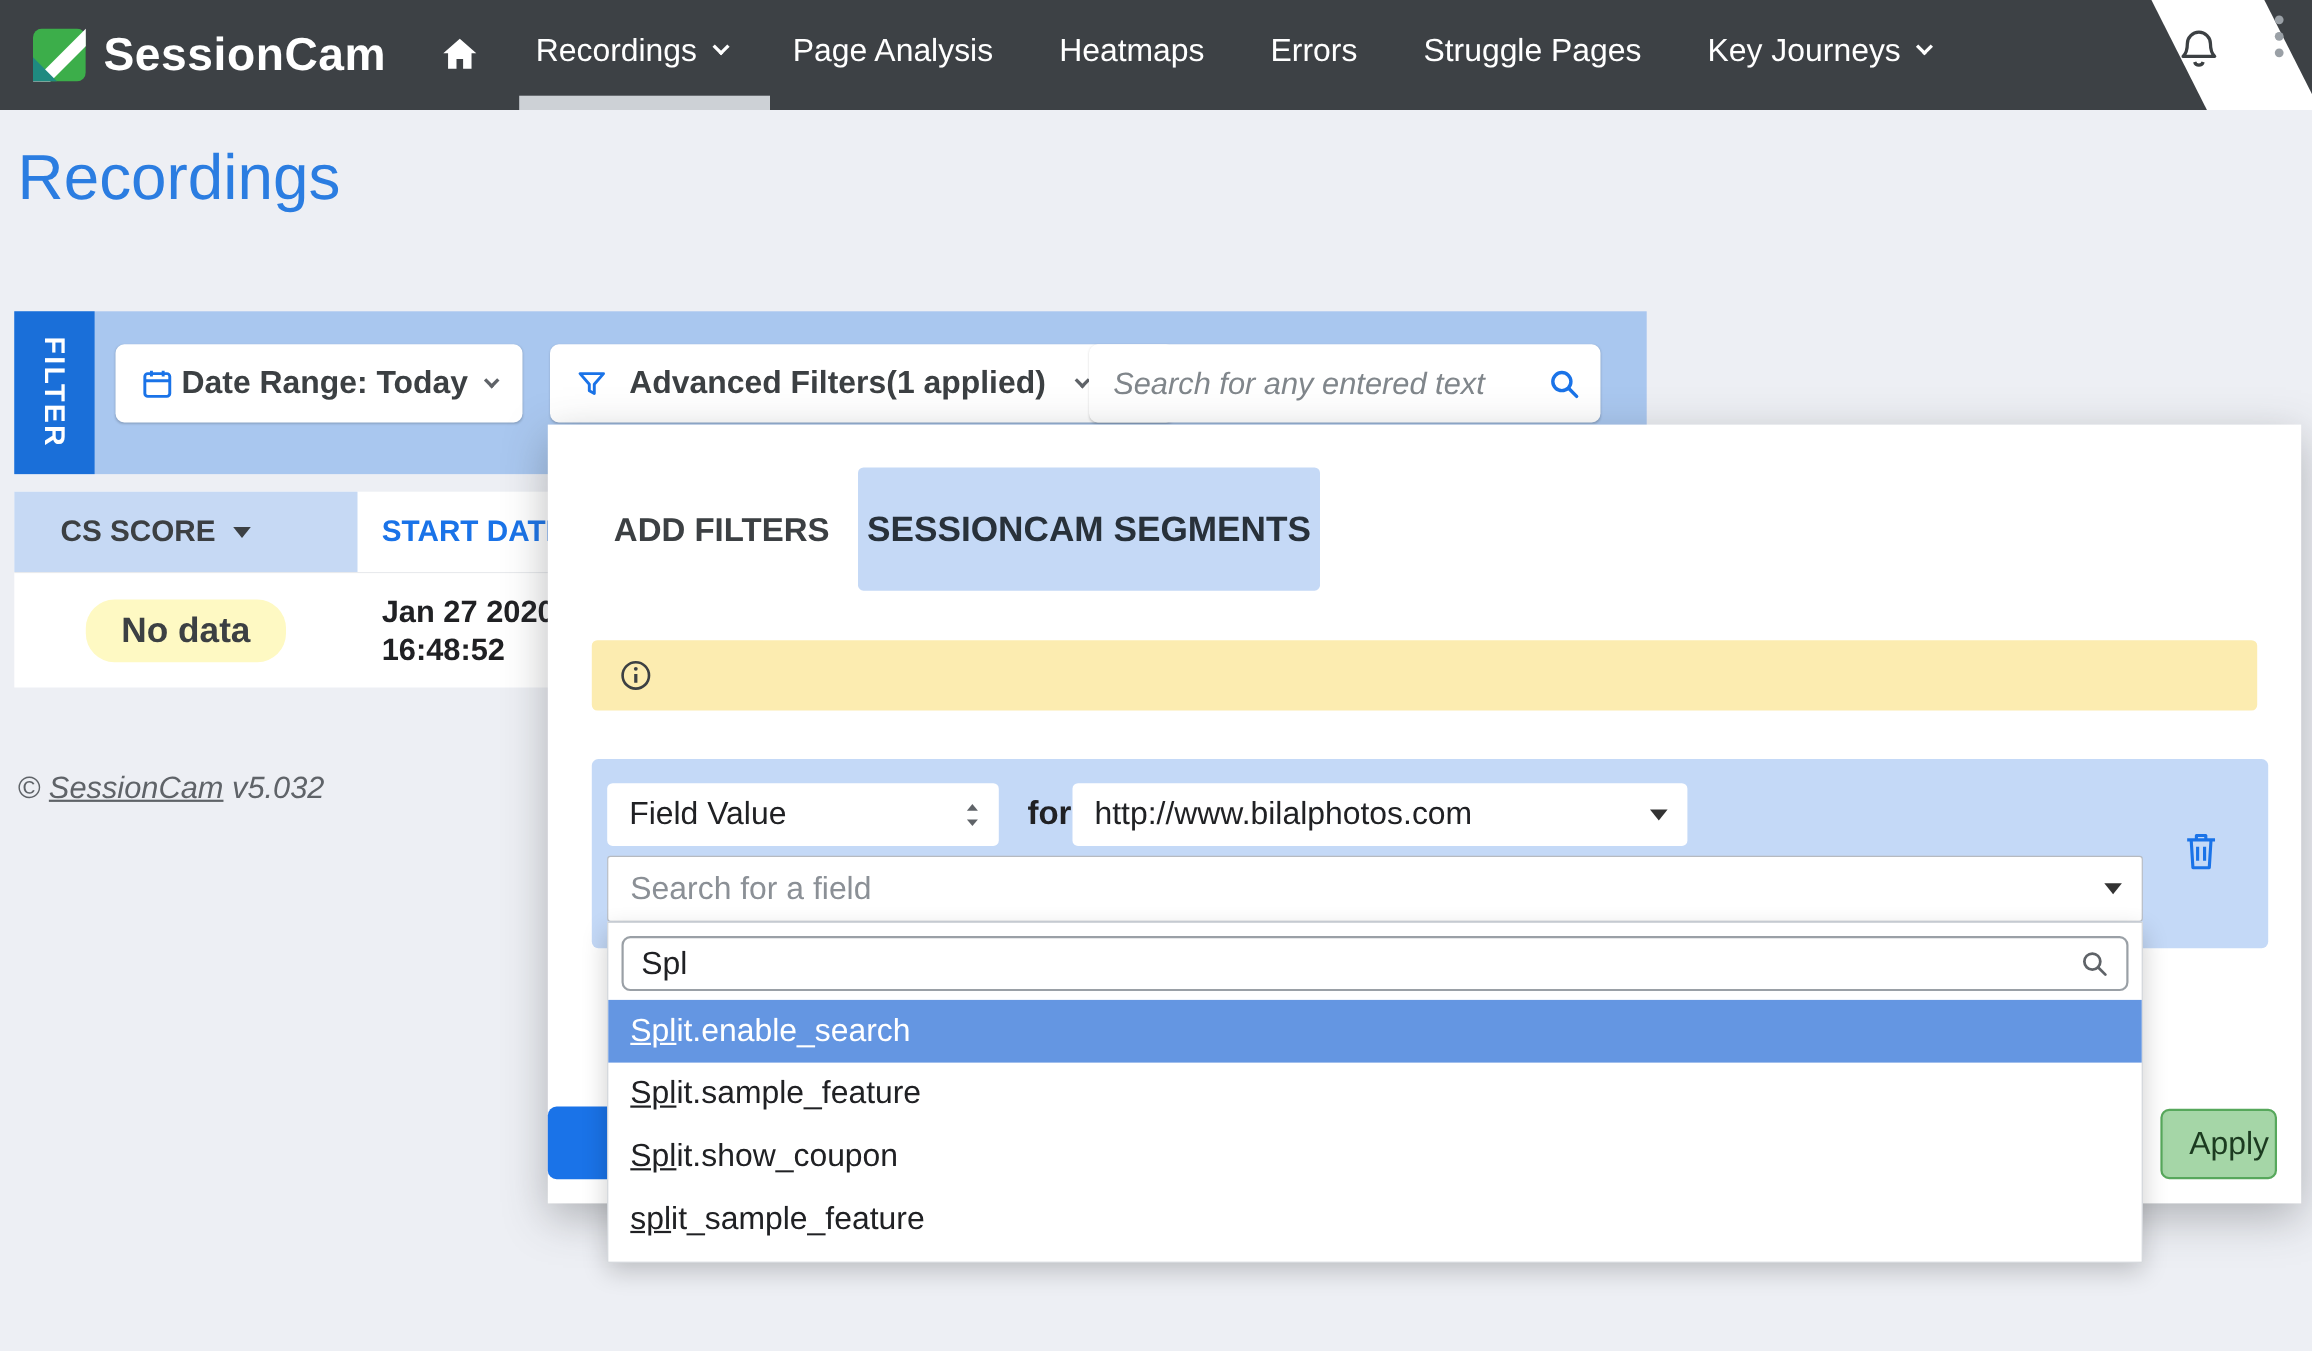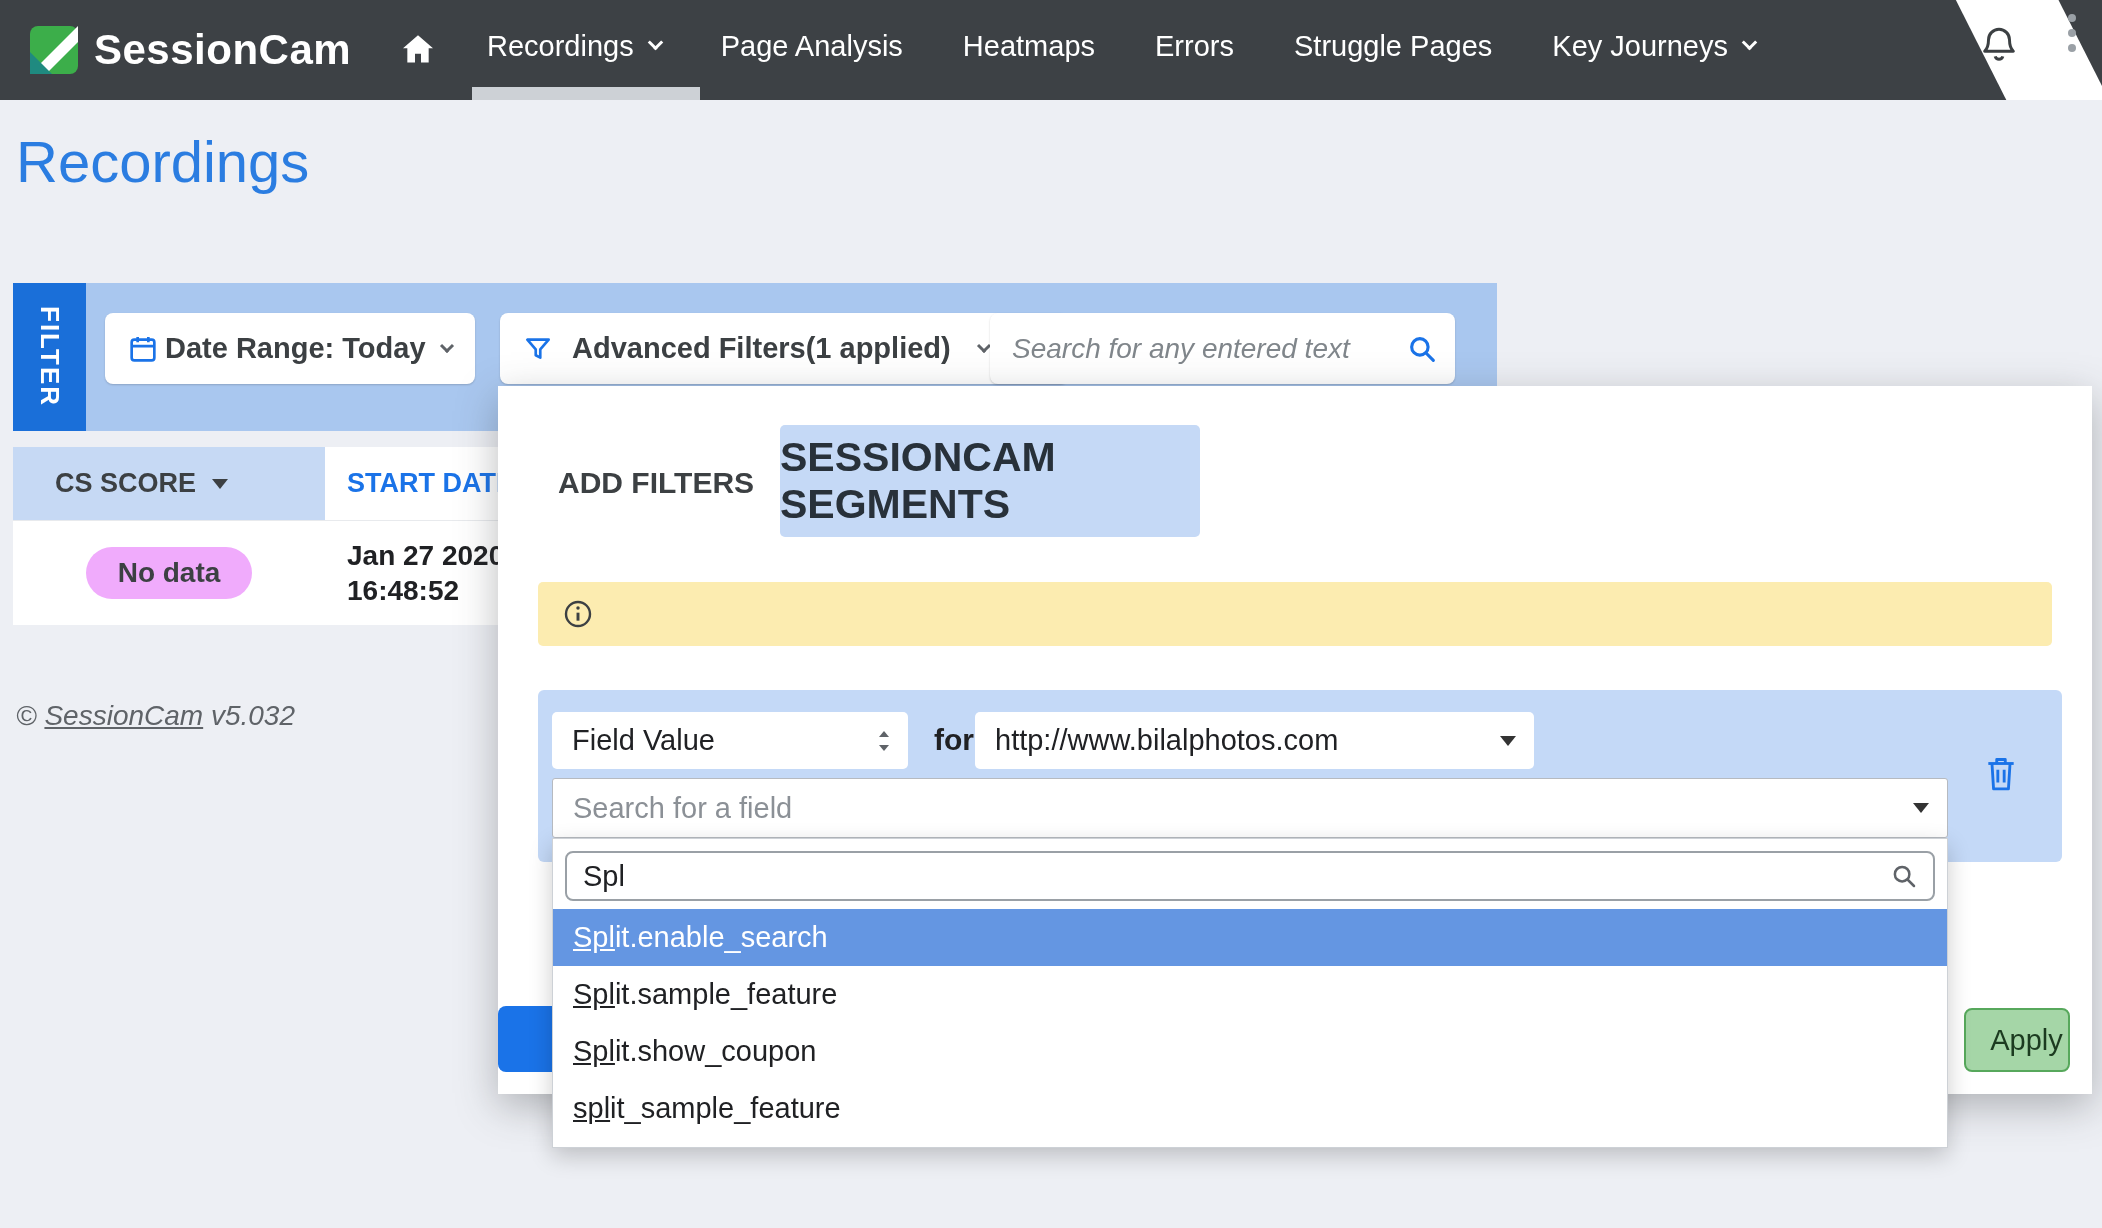--- a/index.html
+++ b/index.html
@@ -44,31 +44,31 @@
   .icon-blue{color:var(--accent-blue,#1a73e8);}
 
   
   .table{position:absolute;left:13px;top:447px;width:1484px;background:#fff;z-index:1;}
   .thead{display:flex;height:73px;}
   .th-cs{width:312px;background:#c6d9f4;display:flex;align-items:center;padding-left:42px;gap:16px;font-weight:700;font-size:27px;cursor:pointer;}
   .caret-down{width:0;height:0;border-left:8px solid transparent;border-right:8px solid transparent;border-top:10px solid #3c4043;}
   .th-date{display:flex;align-items:center;padding-left:22px;color:var(--accent-blue,#1a73e8);font-weight:700;font-size:27px;cursor:pointer;}
   .trow{display:flex;height:105px;border-top:1px solid #e8eaed;}
   .td-cs{width:312px;display:flex;align-items:center;justify-content:center;}
-  .pill{background:#f0abfc;border-radius:26px;padding:10px 32px;font-weight:700;font-size:28px;color:#3c4043;}
+  .pill{background:#fef9c3;border-radius:26px;padding:10px 32px;font-weight:700;font-size:32px;color:#3c4043;}
   .td-date{display:flex;flex-direction:column;justify-content:center;padding-left:22px;font-size:28px;font-weight:700;line-height:35px;color:#202124;}
 
   
   .footer{position:absolute;left:16px;top:700px;font-size:28px;color:#5f6368;font-style:italic;}
   .footer a{color:#5f6368;text-decoration:underline;cursor:pointer;}
 
   
   .panel{position:absolute;left:498px;top:386px;width:1594px;height:708px;background:#fff;box-shadow:0 12px 38px rgba(60,64,67,.35);z-index:10;}
   .tab-add{position:absolute;left:60px;top:72px;height:50px;display:flex;align-items:center;font-size:30px;font-weight:700;color:#3c4043;cursor:pointer;}
-  .tab-seg{position:absolute;left:282px;top:39px;width:420px;height:112px;background:#c5d9f6;border-radius:5px;display:flex;align-items:center;justify-content:center;font-size:41px;font-weight:700;color:#28313a;cursor:pointer;}
+  .tab-seg{position:absolute;left:282px;top:39px;width:420px;height:112px;background:#c5d9f6;border-radius:5px;display:flex;align-items:center;justify-content:center;font-size:32px;font-weight:700;color:#28313a;cursor:pointer;}
   .notice{position:absolute;left:40px;top:196px;width:1514px;height:64px;background:var(--notice-bg,#fcecb0);border-radius:5px;display:flex;align-items:center;padding:0 24px;gap:20px;}
   .notice-text{font-size:29px;font-style:italic;color:#3c4043;}
   .frow{position:absolute;left:40px;top:304px;width:1524px;height:172px;background:#c4d9f7;border-radius:6px;}
   .sel-field{position:absolute;left:14px;top:22px;width:356px;height:57px;background:#fff;border-radius:5px;display:flex;align-items:center;padding:0 12px 0 20px;font-size:29px;color:#202124;cursor:pointer;}
   .updown{margin-left:auto;color:#5f6368;display:flex;}
   .for-label{position:absolute;left:396px;top:33px;font-size:30px;font-weight:700;color:#202124;}
   .sel-site{position:absolute;left:437px;top:22px;width:559px;height:57px;background:#fff;border-radius:5px;display:flex;align-items:center;padding:0 18px 0 20px;font-size:29px;color:#202124;cursor:pointer;}
   .tri-down{width:0;height:0;border-left:8px solid transparent;border-right:8px solid transparent;border-top:10px solid #333;margin-left:auto;}
   .trash{position:absolute;right:40px;top:62px;width:40px;height:44px;color:var(--accent-blue,#1a73e8);cursor:pointer;}
   .combo{position:absolute;left:14px;top:88px;width:1396px;height:60px;background:#fff;border:1px solid #b6bac0;border-radius:3px;display:flex;align-items:center;padding:0 18px 0 20px;cursor:pointer;}

